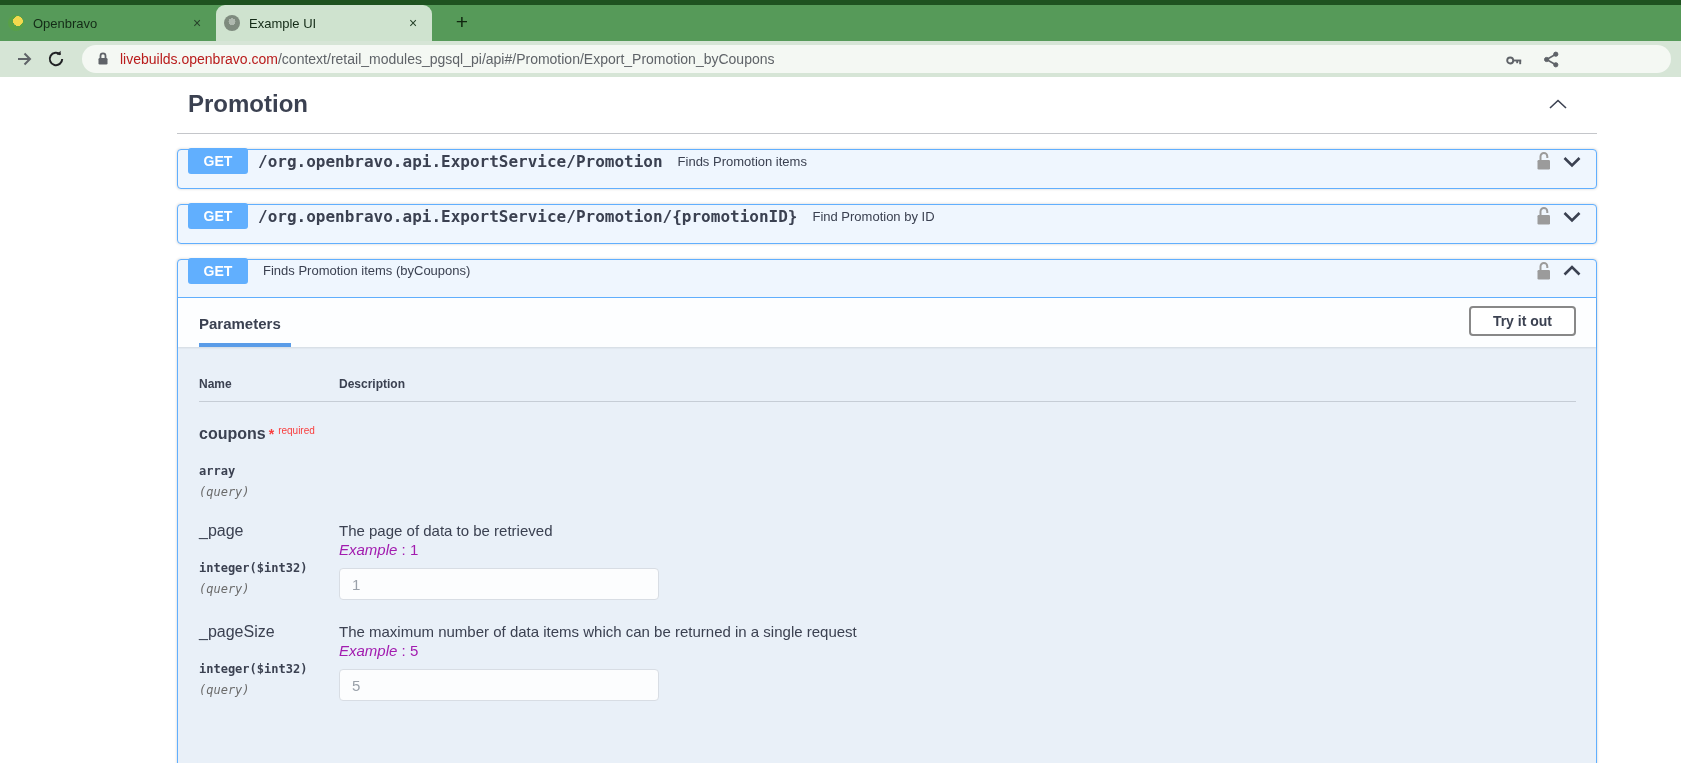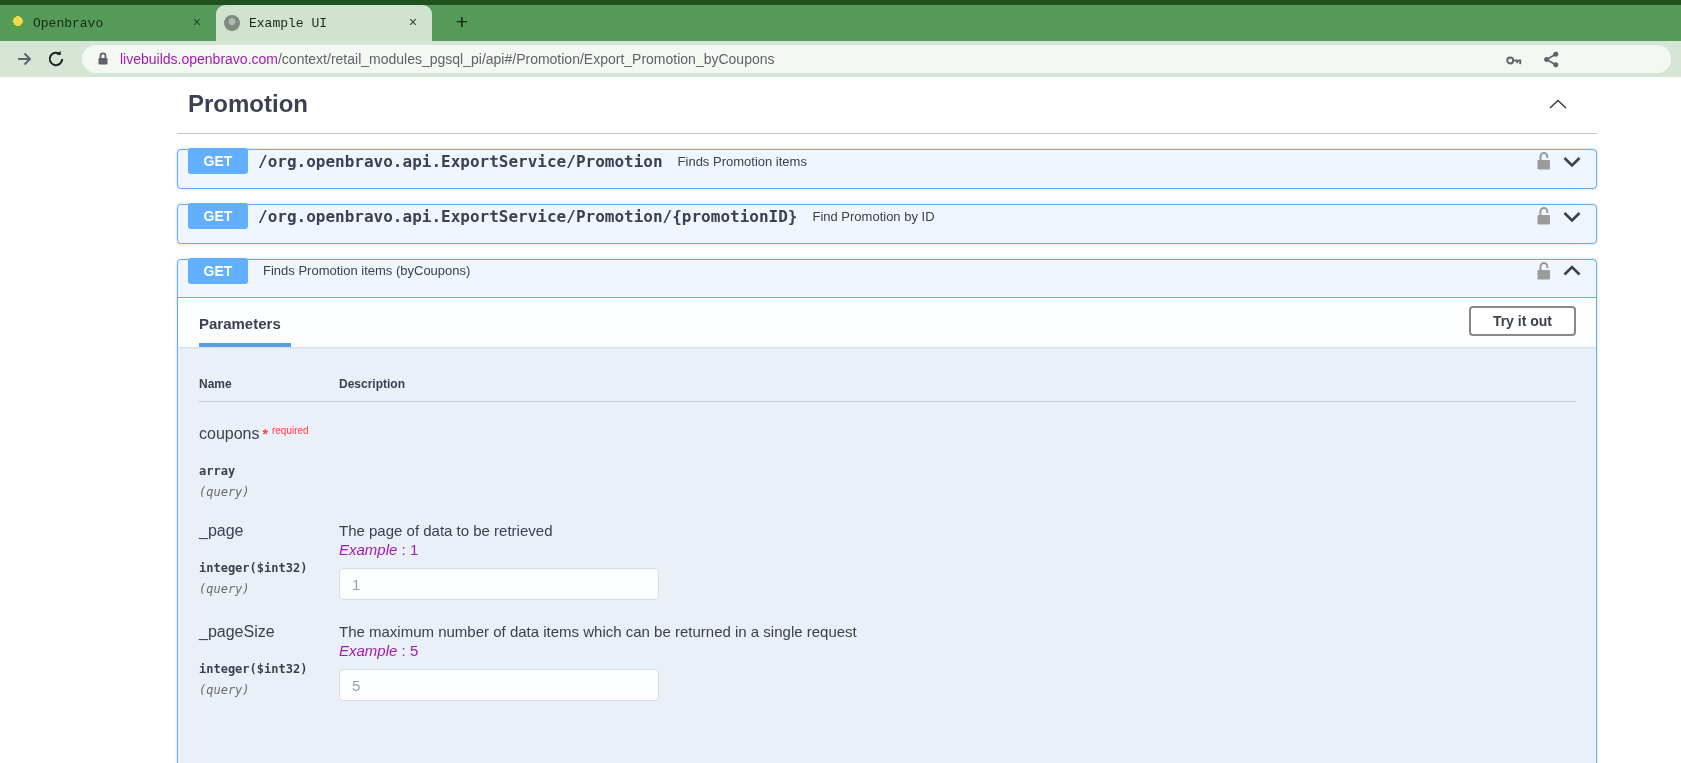--- a/index.html
+++ b/index.html
@@ -8,38 +8,38 @@
     width:1681px; height:763px; overflow:hidden;
     font-family:"Liberation Sans", sans-serif;
     background:#ffffff;
   }
 
   
   .tabbar { position:relative; height:41px; background:#569a59; }
   .topstrip { position:absolute; top:0; left:0; right:0; height:5px; background:#1e5220; }
   .tabs { position:absolute; top:5px; left:0; display:flex; align-items:flex-end; height:36px; }
   .tab { display:flex; align-items:center; width:216px; height:36px; padding:0 10px 0 8px;
-         border-radius:9px 9px 0 0; cursor:default;font-family:Liberation Mono, monospace; }
+         border-radius:9px 9px 0 0; cursor:default; }
   .tab.active { background:#cfe3cf; }
   .favicon { width:16px; height:16px; border-radius:50%; margin-right:9px; flex:none; }
   .favicon.ob { background:radial-gradient(circle at 62% 38%, #f3d94d 0 34%, #58a047 35% 100%); }
   .favicon.sw { background:radial-gradient(circle at 50% 42%, #aeb8ae 0 28%, #7e8b7e 29% 100%); }
   .tab-title { flex:1; font-size:13px; color:#142b17; white-space:nowrap; overflow:hidden; }
   .tab-close { width:18px; height:18px; font-size:14px; line-height:18px; text-align:center;
                color:#27422a; border-radius:50%; }
   .newtab { margin-left:16px; font-size:21px; line-height:30px; color:#10260f; width:28px;
             text-align:center; margin-bottom:4px; }
 
   .toolbar { height:36px; background:#d6e5d6; display:flex; align-items:center; padding:0 10px; gap:4px; }
   .navbtn { width:28px; height:28px; display:flex; align-items:center; justify-content:center; flex:none; }
   .url-pill { flex:1; height:28px; margin-left:8px; background:#f4f8f3; border-radius:14px;
               display:flex; align-items:center; padding:0 14px; }
   .url-lock { margin-right:10px; display:flex; }
   .url-text { font-size:14px; white-space:nowrap; overflow:hidden; }
-  .url-domain { color:#a21caf; }
+  .url-domain { color:#b91c1c; }
   .url-path { color:#5f6368; }
   .pill-right { margin-left:auto; display:flex; align-items:center; gap:18px; padding-right:96px; }
 
   
   .page { height:734px; background:#fff; overflow:hidden; }
   .container { width:1420px; margin-left:177px; color:#3b4151; }
 
   .section-head { display:flex; align-items:center; justify-content:space-between;
                   padding:13px 28px 15px 11px; border-bottom:1px solid rgba(59,65,81,.3); }
   .section-title { font-size:24px; font-weight:bold; color:#3b4151; }
@@ -66,21 +66,21 @@
   .tryout-btn { border:2px solid #888; border-radius:4px; background:#fff; color:#3b4151;
                 font-weight:bold; font-size:14px; padding:5px 22px; margin-bottom:11px;
                 font-family:"Liberation Sans", sans-serif; }
 
   .params-area { background:#e9f0f8; padding:30px 20px 64px 21px; }
   .table-head { display:flex; font-size:12px; font-weight:bold; color:#3b4151;
                 padding-bottom:10px; border-bottom:1px solid rgba(59,65,81,.2); }
   .col-name { width:140px; flex:none; }
   .param-row { display:flex; padding-top:23px; }
   .pname { font-size:16px; color:#3b4151; }
-  .pname.required { font-weight:normal;text-align:center; }
+  .pname.required { font-weight:bold;text-align:center; }
   .req-star { color:#f93e3e; font-weight:bold; margin-left:3px; font-size:14px; }
   .req-label { color:#f93e3e; font-size:10px; margin-left:4px; vertical-align:5px; }
   .ptype { font-family:"DejaVu Sans Mono", monospace; font-weight:bold; font-size:12px;
            color:#3b4151; margin-top:21px; }
   .pin { font-family:"DejaVu Sans Mono", monospace; font-style:italic; font-size:12px;
          color:#6b6b6b; margin-top:7px; }
   .pdesc-text { font-size:15px; color:#3b4151; }
   .pexample { font-size:15px; color:#a21caf; margin-top:2px; }
   .pexample em { font-style:italic; }
   .param-input { display:block; margin-top:10px; width:320px; height:32px;

